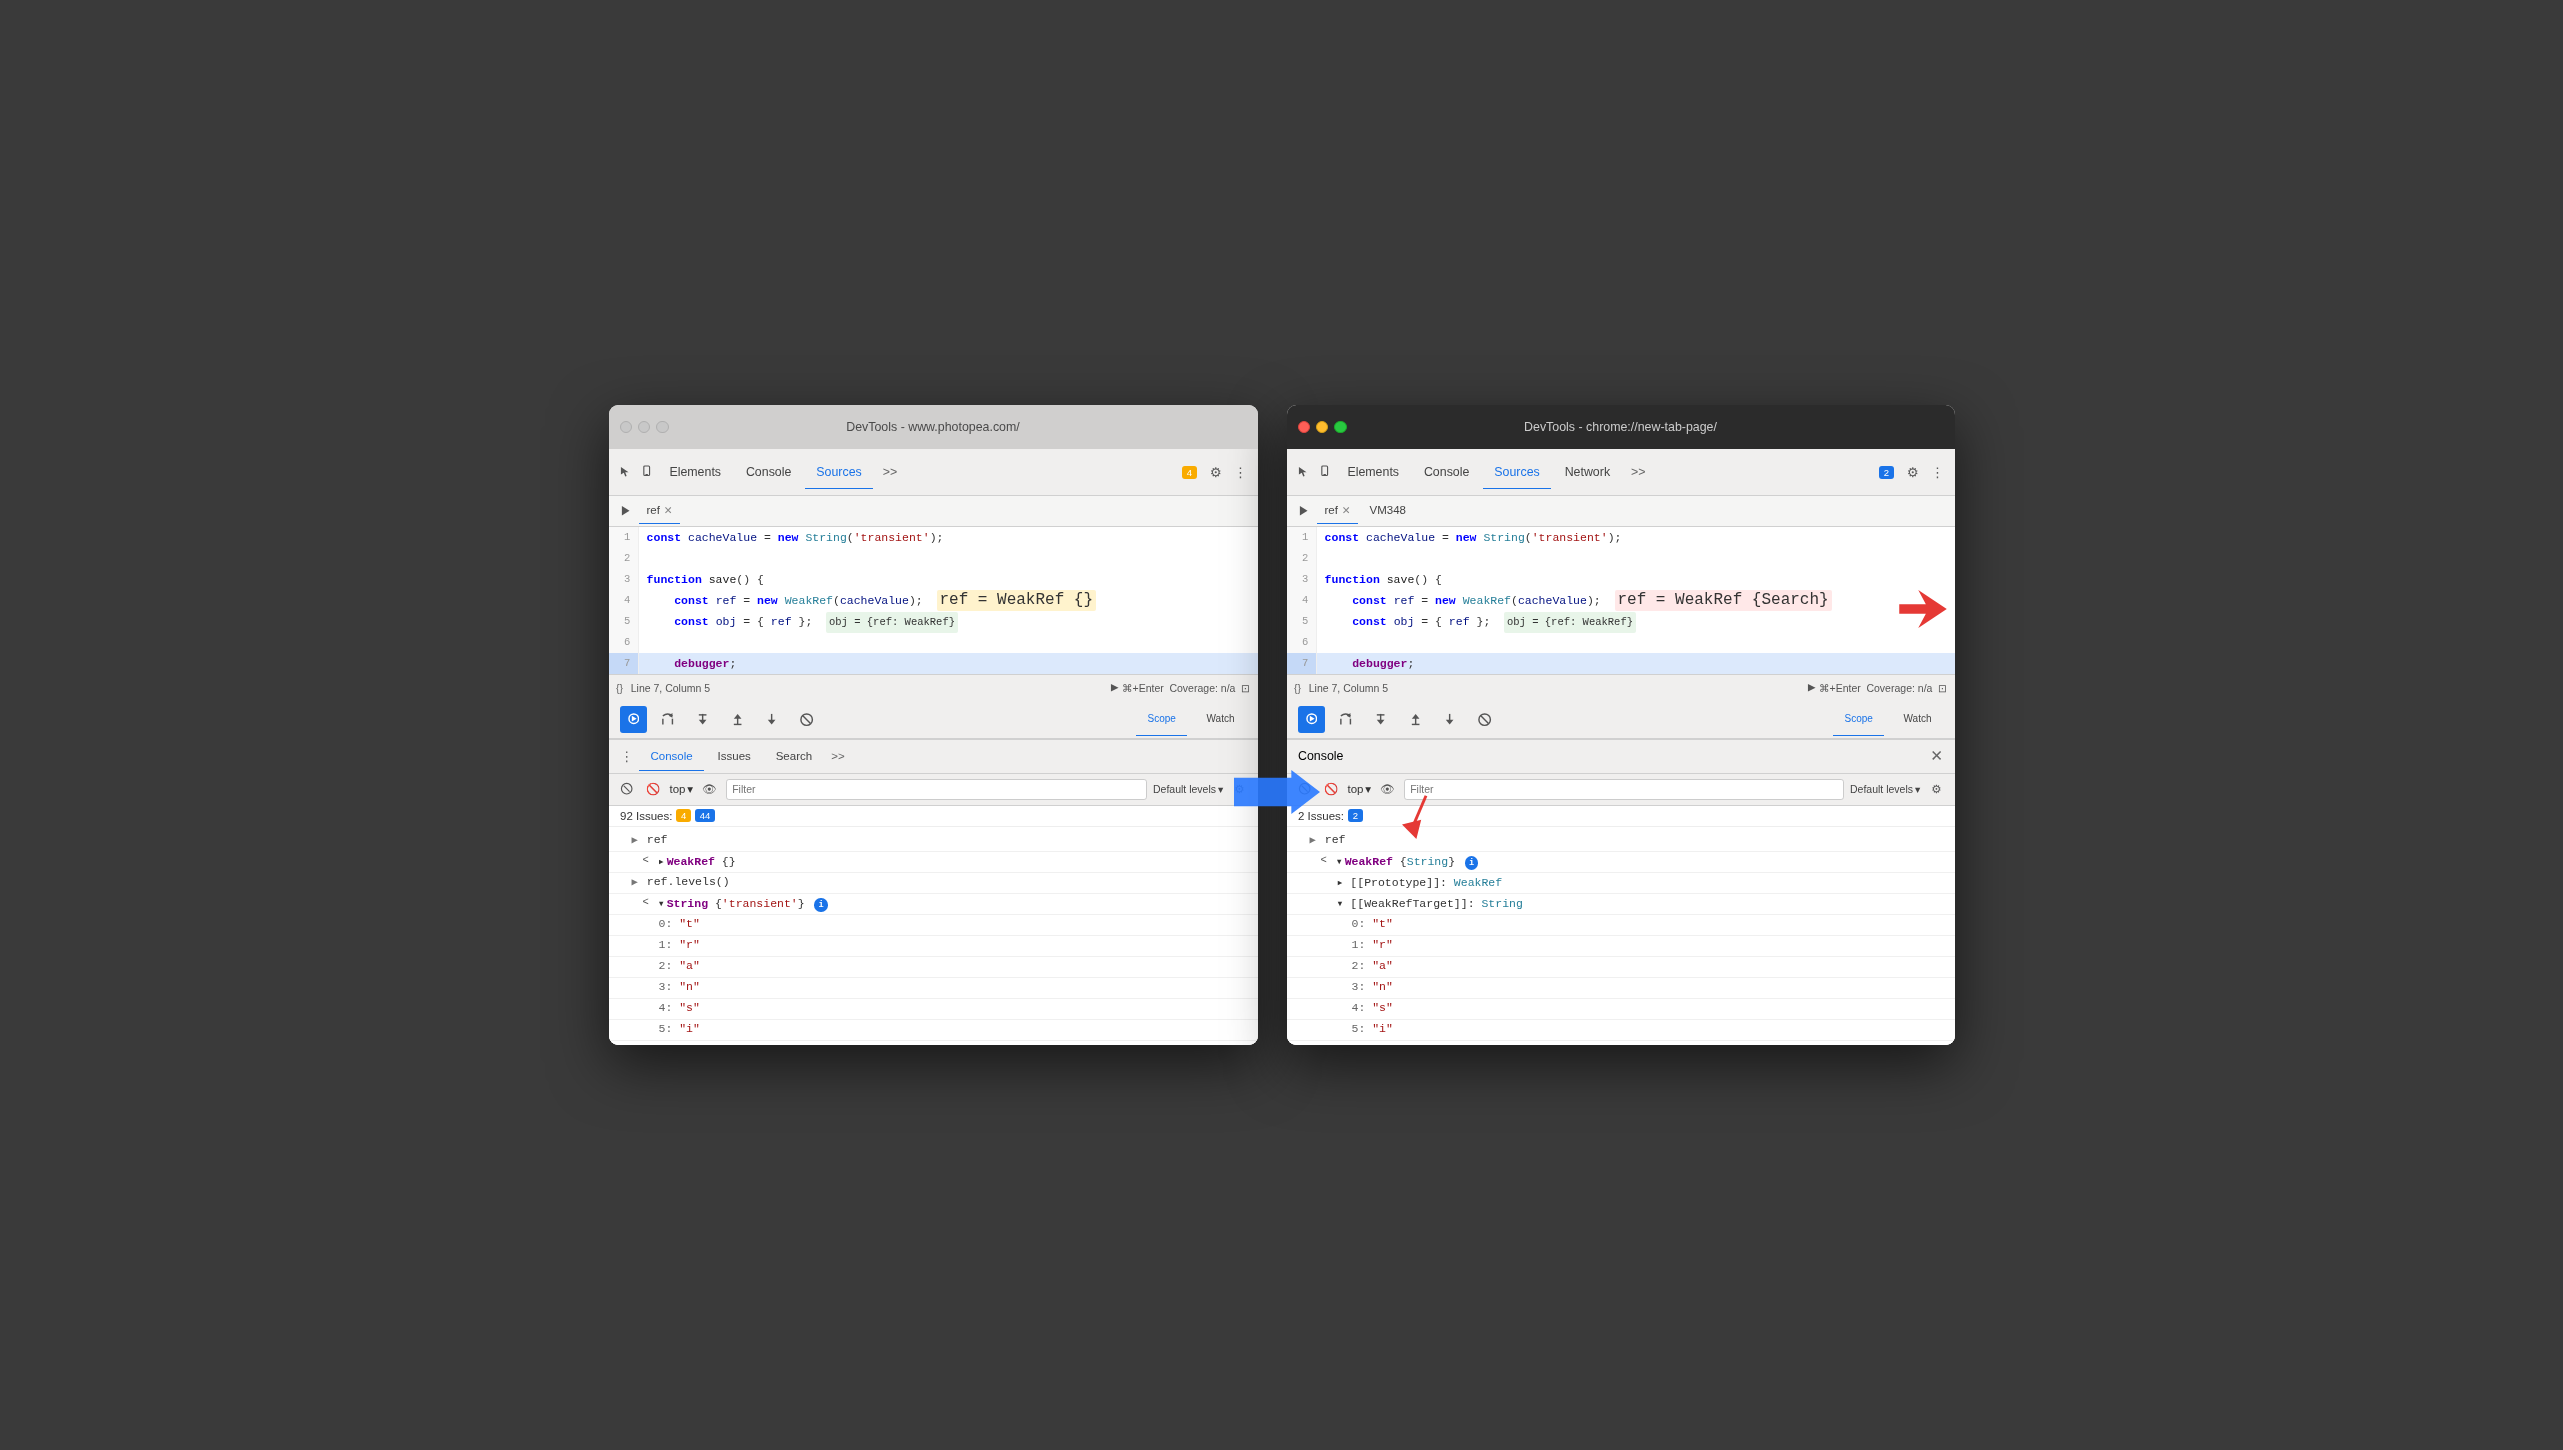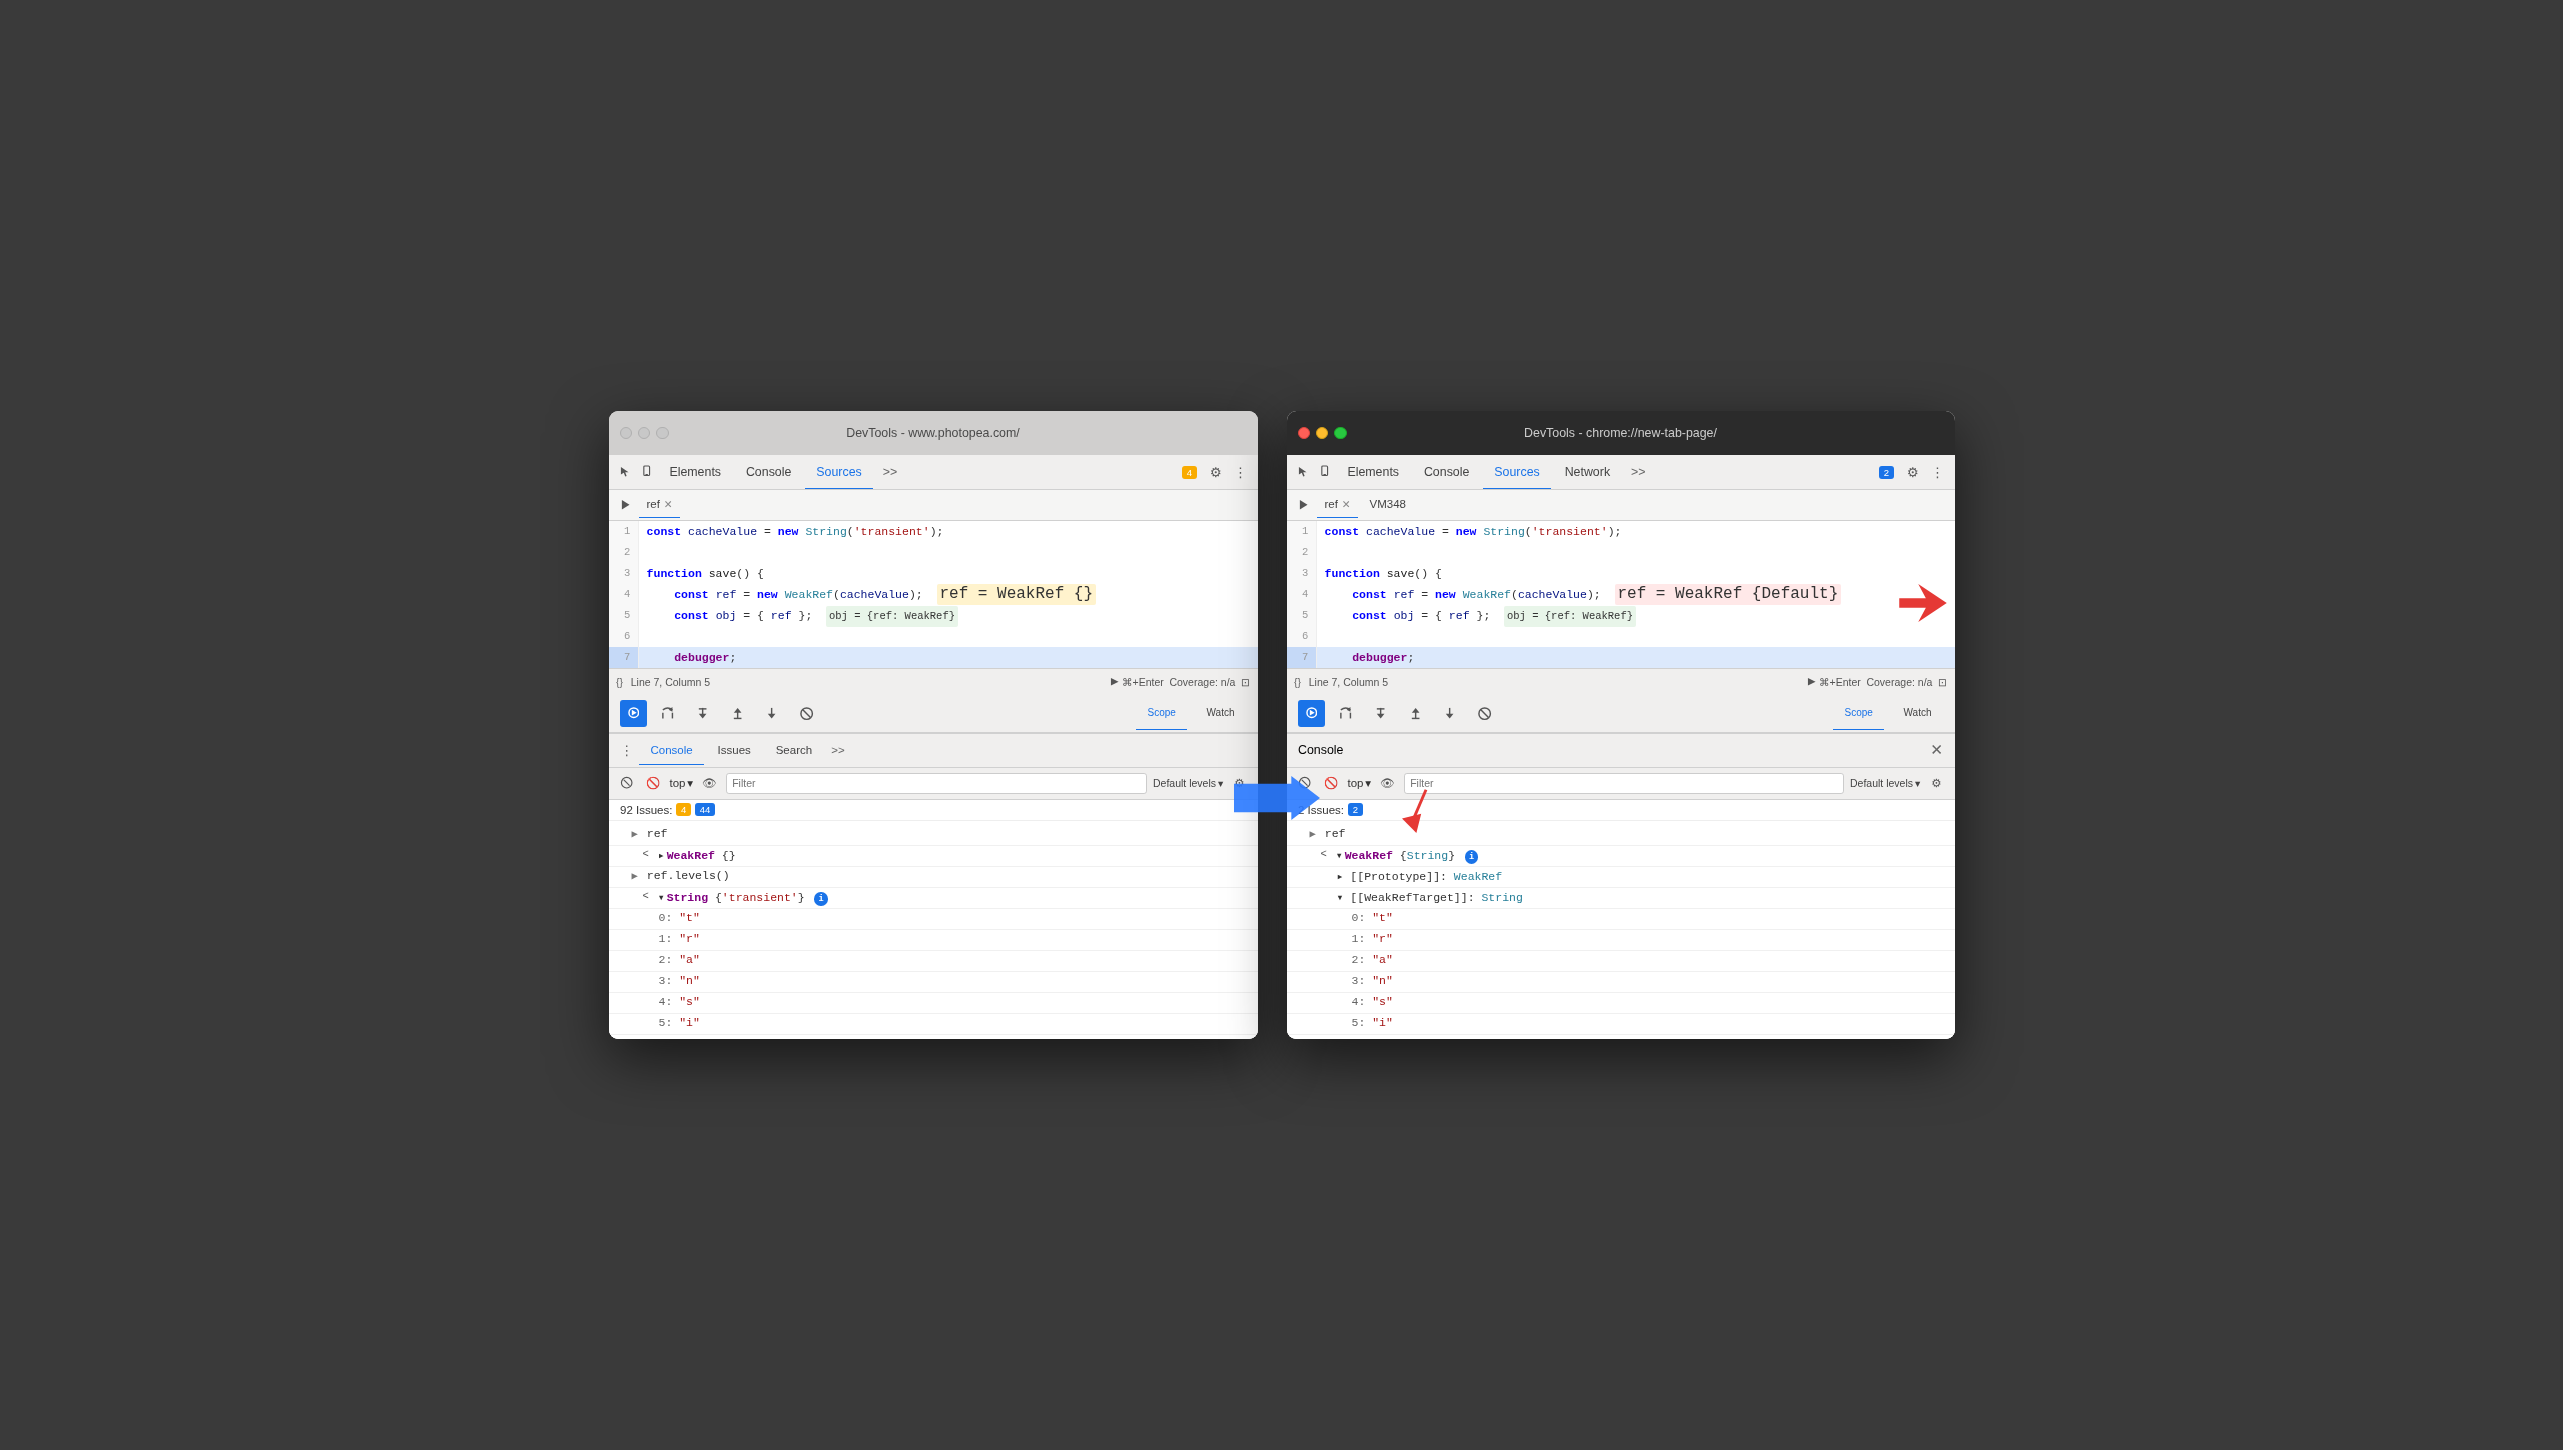--- a/index.html
+++ b/index.html
@@ -72,21 +72,21 @@
       display: flex;
       flex-direction: column;
     }
     
     .tab-bar {
       background: #f0efee;
       border-bottom: 1px solid #d0d0d0;
       display: flex;
       align-items: center;
       padding: 0 7.6px;
-      height: 35px;
+      height: 47px;
       gap: 1.9px;
     }
     .devtools-icon {
       width: 19px;
       height: 19px;
       display: flex;
       align-items: center;
       justify-content: center;
       color: #5a5a5a;
       font-size: 13.4px;
@@ -722,21 +722,21 @@
         <div class="code-line">
           <span class="line-num">2</span>
           <span class="code-content"></span>
         </div>
         <div class="code-line">
           <span class="line-num">3</span>
           <span class="code-content"><span class="kw">function</span> <span class="fn">save</span>() {</span>
         </div>
         <div class="code-line">
           <span class="line-num">4</span>
-          <span class="code-content">    <span class="kw">const</span> <span class="var">ref</span> = <span class="kw">new</span> <span class="cls">WeakRef</span>(<span class="var">cacheValue</span>);  <span class="tag-inline" style="background:#ffe8e8;">ref = WeakRef {Default}</span></span>
+          <span class="code-content">    <span class="kw">const</span> <span class="var">ref</span> = <span class="kw">new</span> <span class="cls">WeakRef</span>(<span class="var">cacheValue</span>);  <span class="tag-inline" style="background:#ffe8e8;">ref = WeakRef {Search}</span></span>
         </div>
         <div class="code-line">
           <span class="line-num">5</span>
           <span class="code-content">    <span class="kw">const</span> <span class="var">obj</span> = { <span class="var">ref</span> };  <span class="tag-inline2">obj = {ref: WeakRef}</span></span>
         </div>
         <div class="code-line">
           <span class="line-num">6</span>
           <span class="code-content"></span>
         </div>
         <div class="code-line highlighted">

